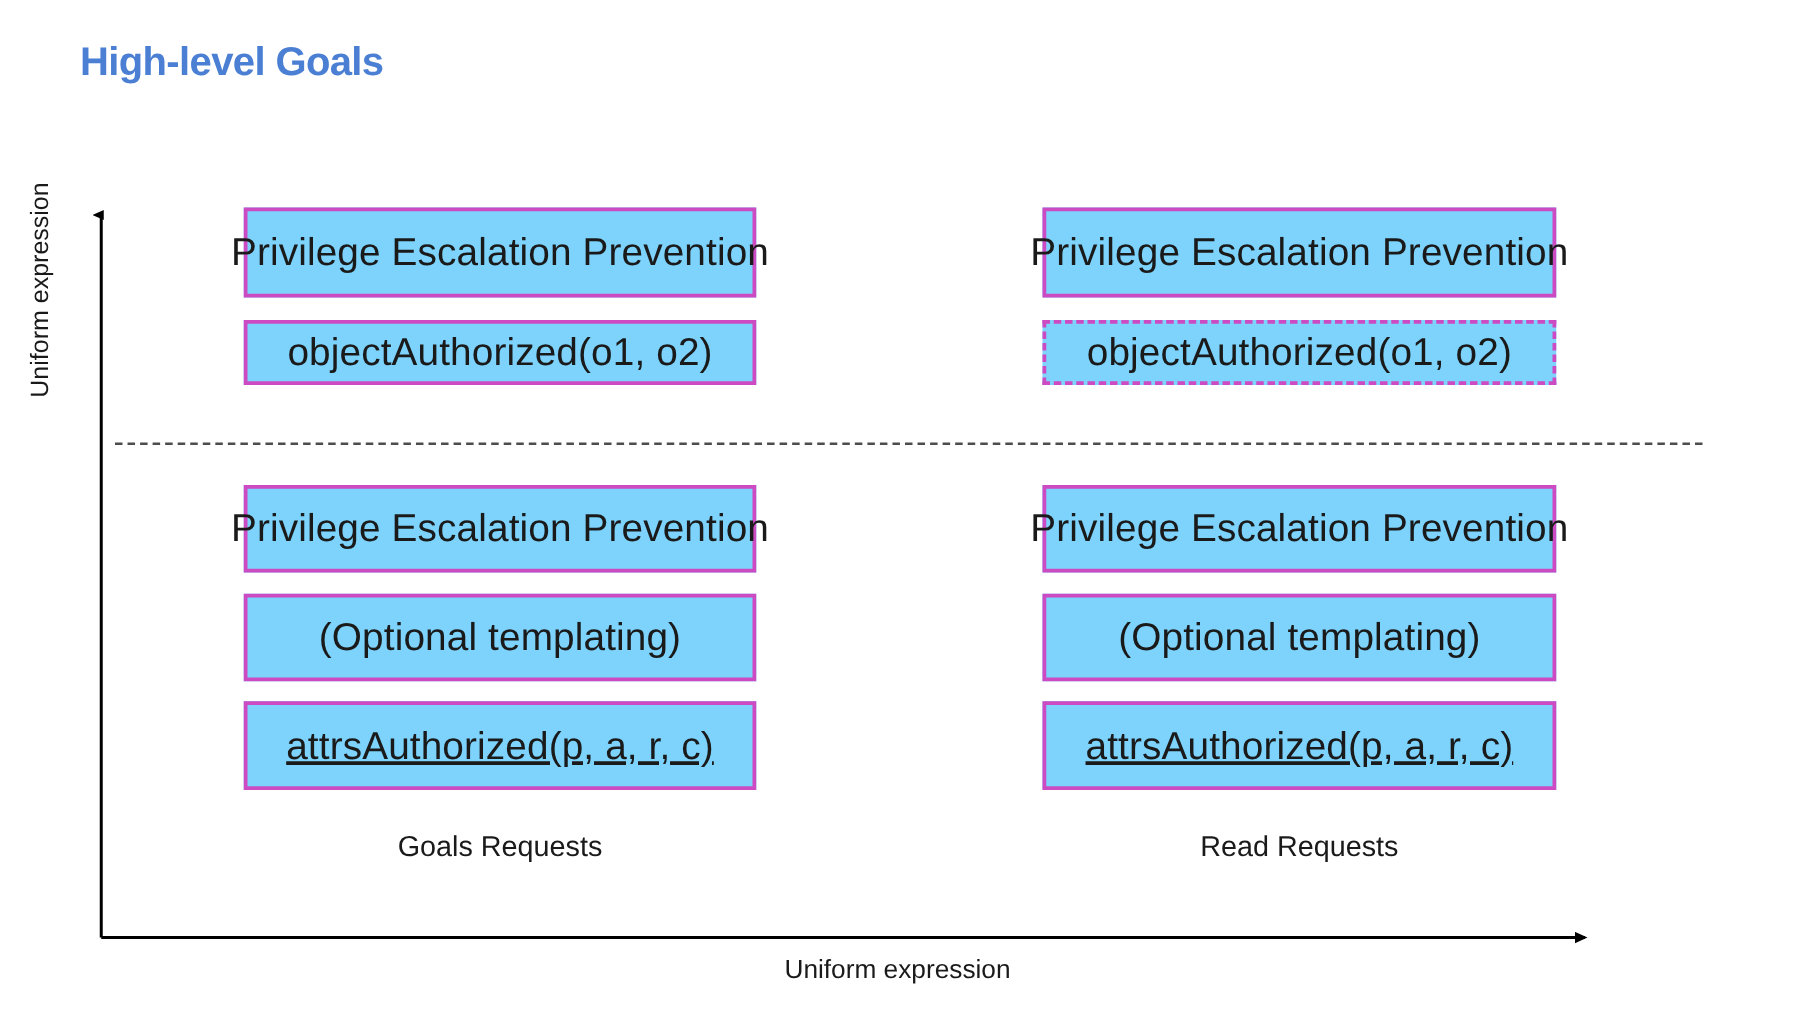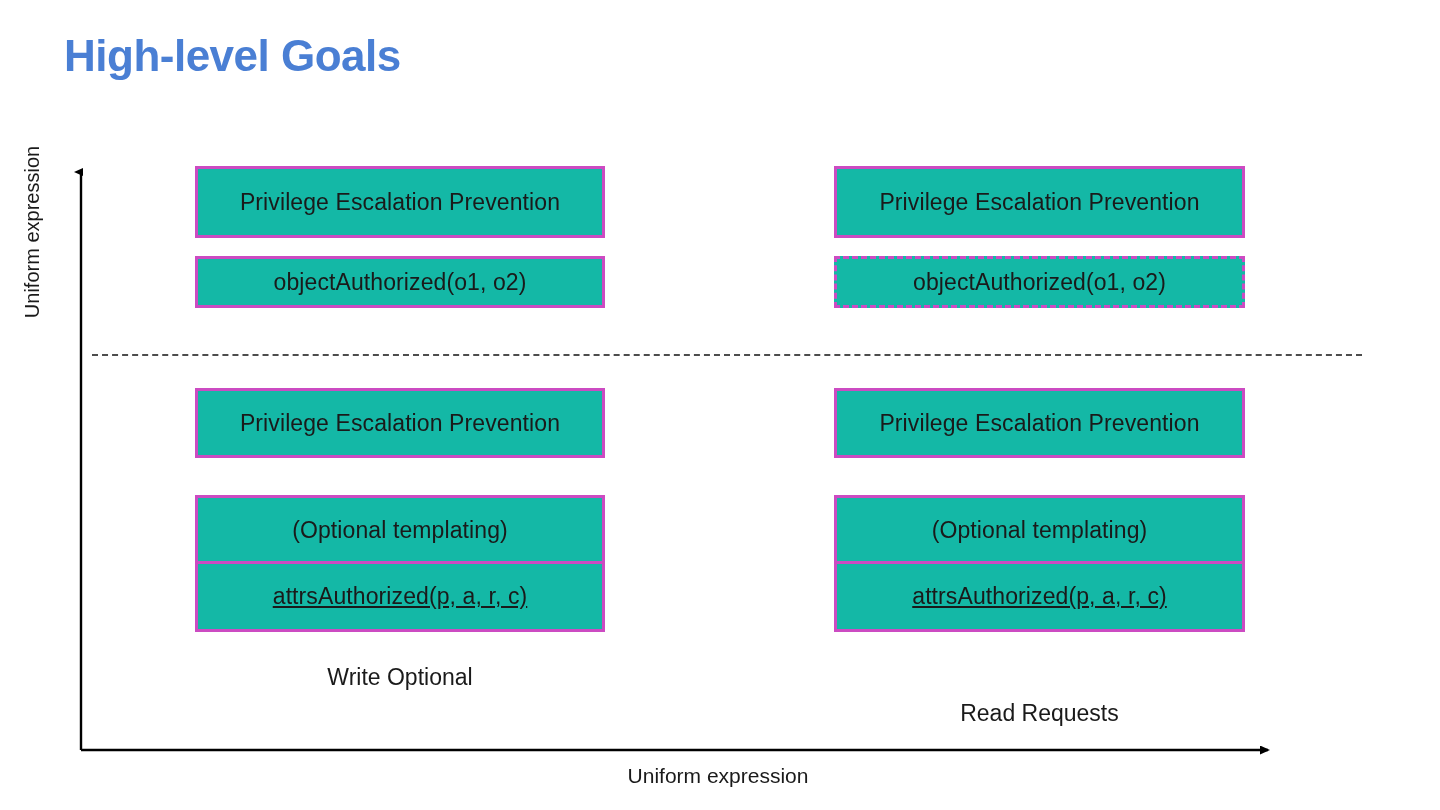--- a/index.html
+++ b/index.html
@@ -14,21 +14,21 @@
     overflow: hidden;
     font-family: "Liberation Sans", sans-serif;
     color: #1a1a1a;
   }
 
   
   #slide-title {
     position: absolute;
     left: 64px;
     top: 33px;
-    font-size: 44px;
+    font-size: 32px;
     font-weight: bold;
     color: #4a7fd4;
     letter-spacing: -0.5px;
     line-height: 1.05;
     white-space: nowrap;
   }
 
   
   #axes-layer {
     position: absolute;
@@ -66,35 +66,35 @@
 
   
   .column-label {
     position: absolute;
     font-size: 23px;
     color: #1a1a1a;
     text-align: center;
     white-space: nowrap;
   }
   #column-label-write { left: 195px; top: 664px; width: 410px; }
-  #column-label-read  { left: 834px; top: 664px; width: 411px; margin-top: 36px; }
+  #column-label-read  { left: 834px; top: 664px; width: 411px; }
 
   
   .group {
     position: absolute;
   }
   .node-box {
     position: absolute;
     box-sizing: border-box;
-    background: #14b8a6;
+    background: #7dd3fc;
     border: 3px solid #cc4bc2;
     display: flex;
     align-items: center;
     justify-content: center;
-    font-size: 23px;
+    font-size: 31px;
     color: #1a1a1a;
     letter-spacing: 0.1px;
     white-space: nowrap;
   }
   .node-box.dashed {
     border-style: dashed;
     border-width: 3px;
   }
 
   
@@ -102,21 +102,21 @@
   #group-write-lower { left: 195px; top: 388px; width: 410px; height: 244px; }
   #group-read-upper  { left: 834px; top: 166px; width: 411px; height: 161px; }
   #group-read-lower  { left: 834px; top: 388px; width: 411px; height: 244px; }
 
   
   .group .row0 { left: 0; top: 0;   width: 100%; height: 72px; }
   .group .row1 { left: 0; top: 90px; width: 100%; height: 52px; }
 
   
   .group.three .row0 { left: 0; top: 0;    width: 100%; height: 70px; }
-  .group.three .row1 { left: 0; top: 87px; width: 100%; height: 70px; margin-top: 20px; }
+  .group.three .row1 { left: 0; top: 87px; width: 100%; height: 70px; }
   .group.three .row2 { left: 0; top: 173px; width: 100%; height: 71px; text-decoration: underline; }
 
   
   #section-divider {
     position: absolute;
     left: 92px;
     top: 354px;
     width: 1270px;
     height: 0;
     border-top: 2px dashed #4d4d4d;
@@ -156,21 +156,21 @@
   <div class="node-box row0">Privilege Escalation Prevention</div>
   <div class="node-box row1">objectAuthorized(o1, o2)</div>
 </div>
 
 <div class="group three" id="group-write-lower">
   <div class="node-box row0">Privilege Escalation Prevention</div>
   <div class="node-box row1">(Optional templating)</div>
   <div class="node-box row2">attrsAuthorized(p, a, r, c)</div>
 </div>
 
-<div class="column-label" id="column-label-write">Write Optional</div>
+<div class="column-label" id="column-label-write">Goals Requests</div>
 
 <div class="group two" id="group-read-upper">
   <div class="node-box row0">Privilege Escalation Prevention</div>
   <div class="node-box row1 dashed">objectAuthorized(o1, o2)</div>
 </div>
 
 <div class="group three" id="group-read-lower">
   <div class="node-box row0">Privilege Escalation Prevention</div>
   <div class="node-box row1">(Optional templating)</div>
   <div class="node-box row2">attrsAuthorized(p, a, r, c)</div>

